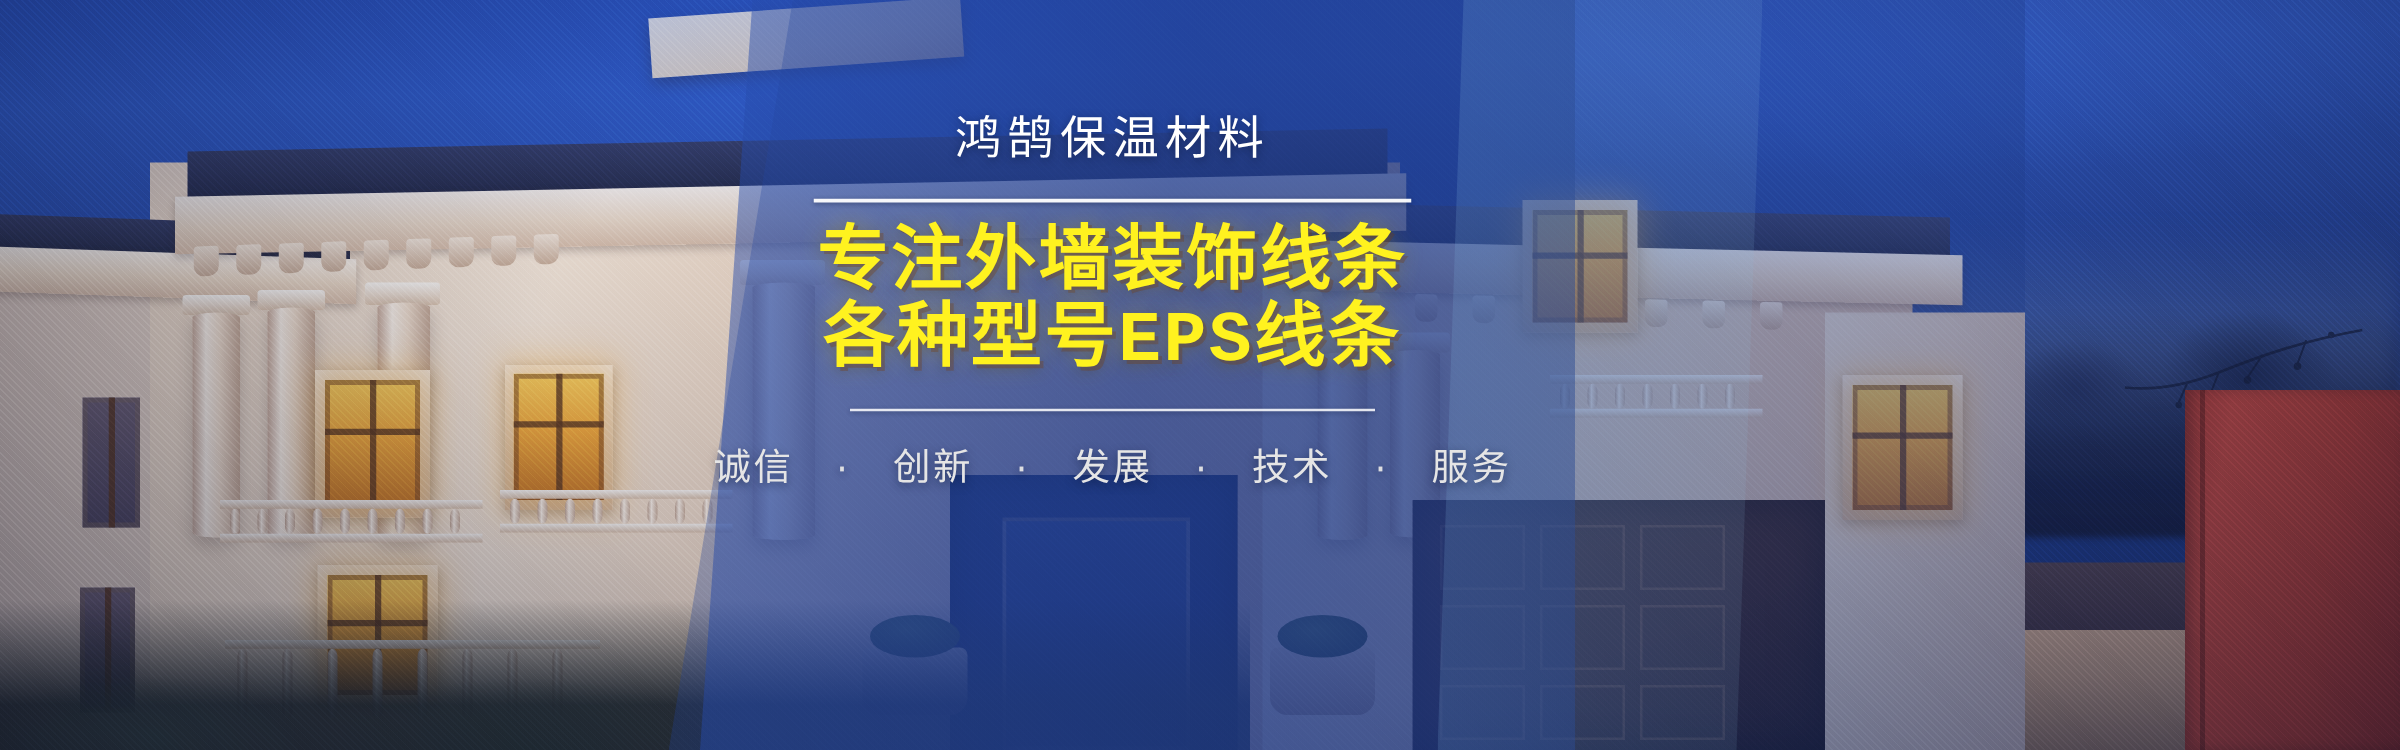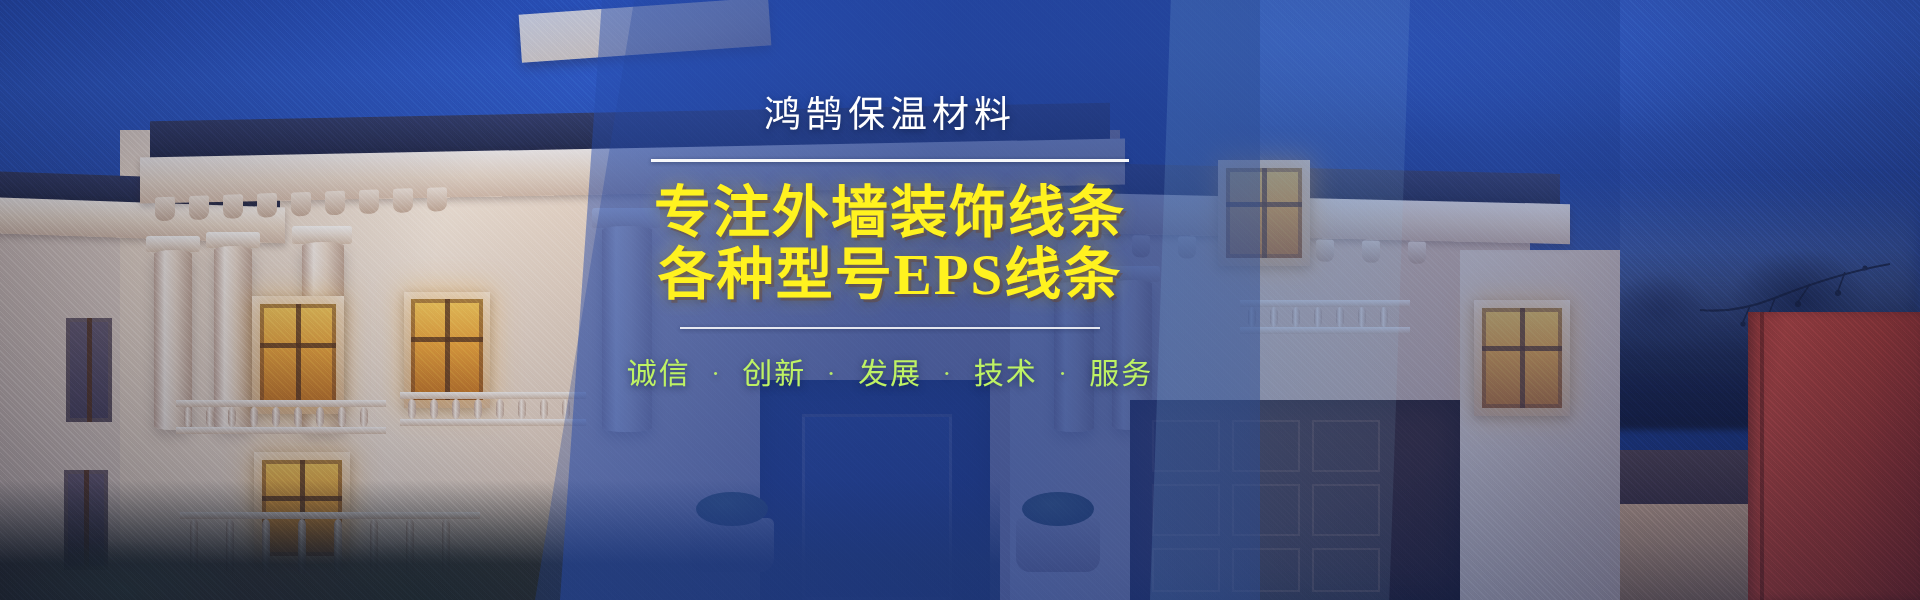--- a/index.html
+++ b/index.html
@@ -3,21 +3,21 @@
 <meta charset="utf-8">
 <title>Banner</title>
 <style>
   html,body{margin:0;padding:0;background:#0b1733;}
   *{box-sizing:border-box;}
 
   .banner{
     position:relative;
     width:1920px;height:600px;
     overflow:hidden;
-    font-family:Liberation Serif, serif;
+    font-family:Liberation Mono, monospace;
     background:#19347a;
   }
 
   
   .bg{position:absolute;inset:0;overflow:hidden;}
 
   
   .sky{
     position:absolute;left:0;top:0;width:1920px;height:330px;
     background:
@@ -253,21 +253,21 @@
   .headline div{
     font-size:57px;line-height:1.08;font-weight:700;letter-spacing:2px;
     color:#fff21f;
     text-shadow:
        3px 3px 0 rgba(120,60,10,.30),
        0 0 18px rgba(255,225,60,.35),
        0 3px 10px rgba(20,30,70,.45);
   }
   .tagline{
     margin-top:20px;text-align:center;
-    font-size:30px;letter-spacing:2px;color:#bef264;font-weight:400;
+    font-size:30px;letter-spacing:2px;color:#e5e5e5;font-weight:400;
     text-shadow:0 2px 7px rgba(10,20,50,.55);
   }
   .tagline span{margin:0 2px;}
   .tagline .sep{opacity:.95;padding:0 7px;font-size:26px;vertical-align:2px;}
 </style>
 </head>
 <body>
 
 <div class="banner">
 

